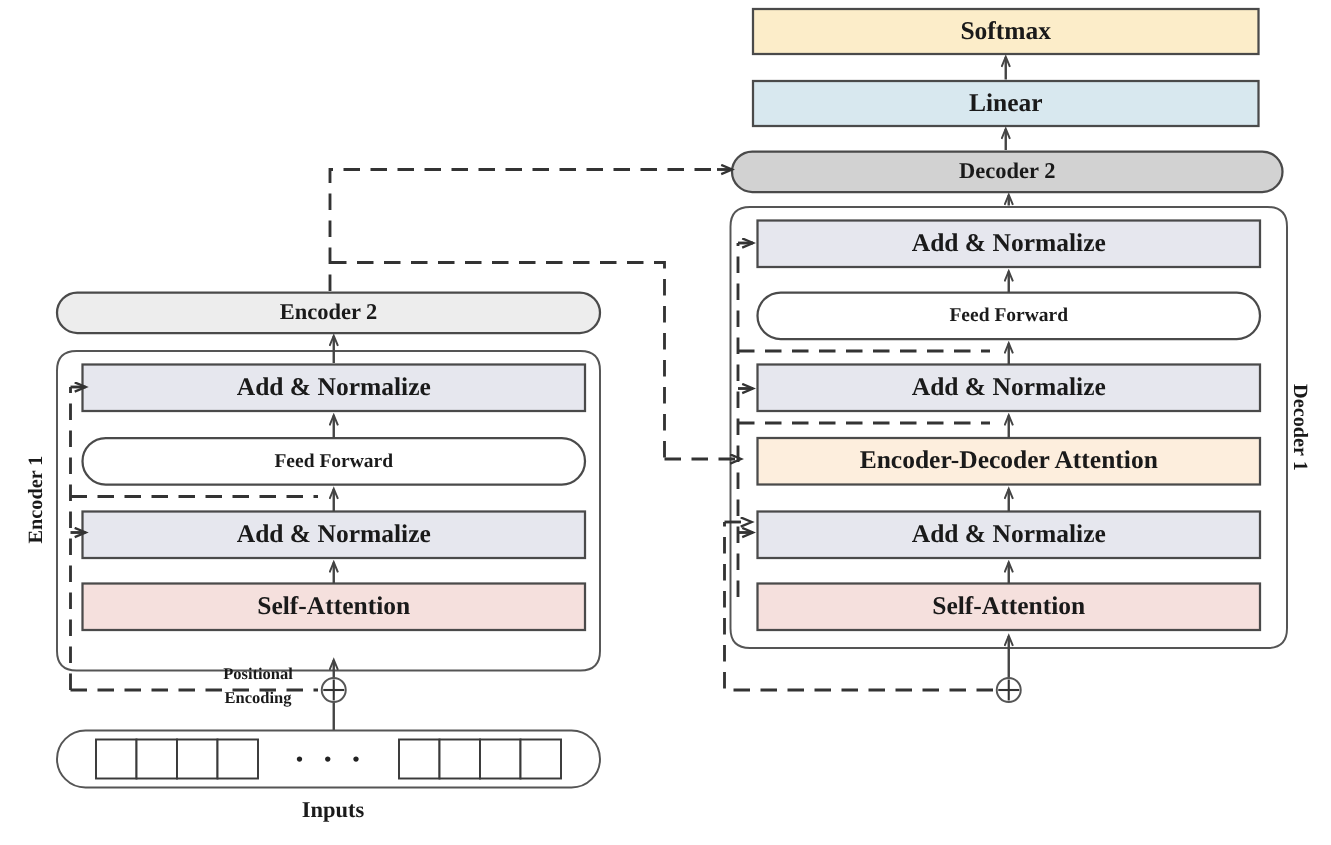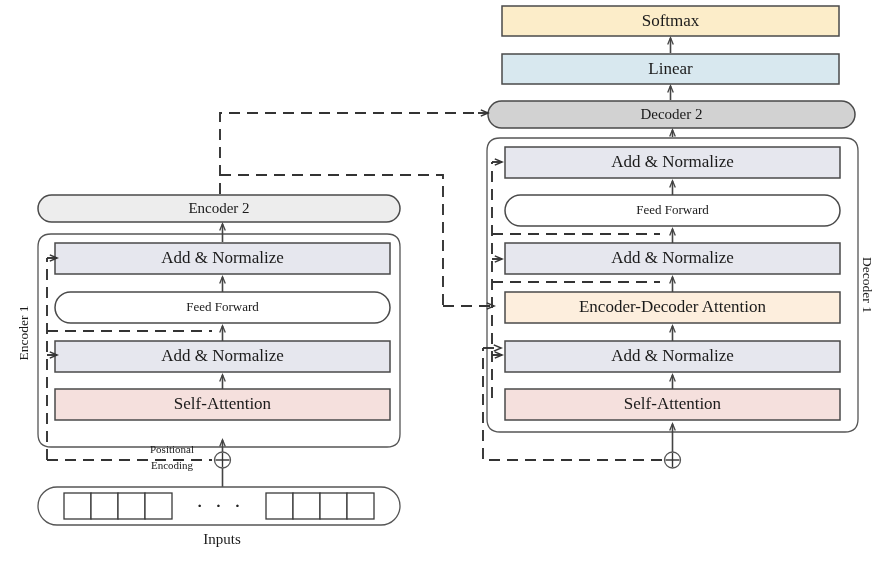--- a/index.html
+++ b/index.html
@@ -6,21 +6,21 @@
     margin: 0; padding: 0;
     background: #ffffff;
   }
   body {
     width: 887px; height: 563px;
     font-family: "Liberation Serif", "DejaVu Serif", serif;
     overflow: hidden;
   }
   #diagram-root {
     position: relative;
-    width: 887px; height: 401px;
+    width: 887px; height: 401px; font-weight: bold;
   }
   svg#scene { position: absolute; top: 0; left: 0; }
   .blk-text {
     font-family: "Liberation Serif", "DejaVu Serif", serif;
     fill: #1a1a1a;
     text-anchor: middle;
     dominant-baseline: middle;
   }
   .t-lg   { font-size: 17px; }
   .t-md   { font-size: 15px; }

